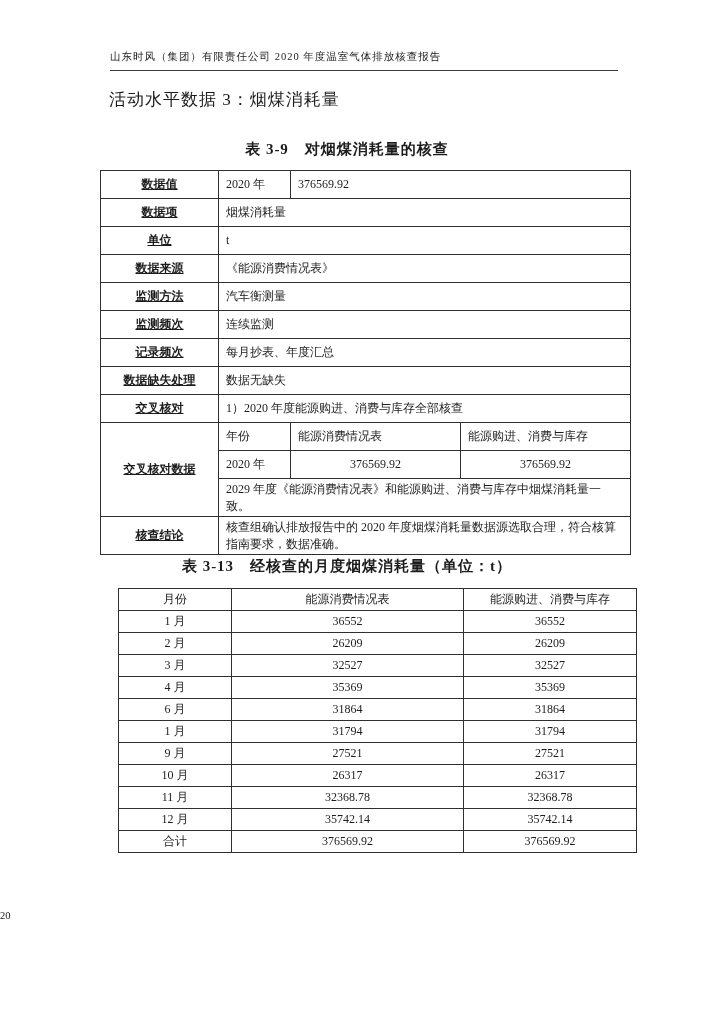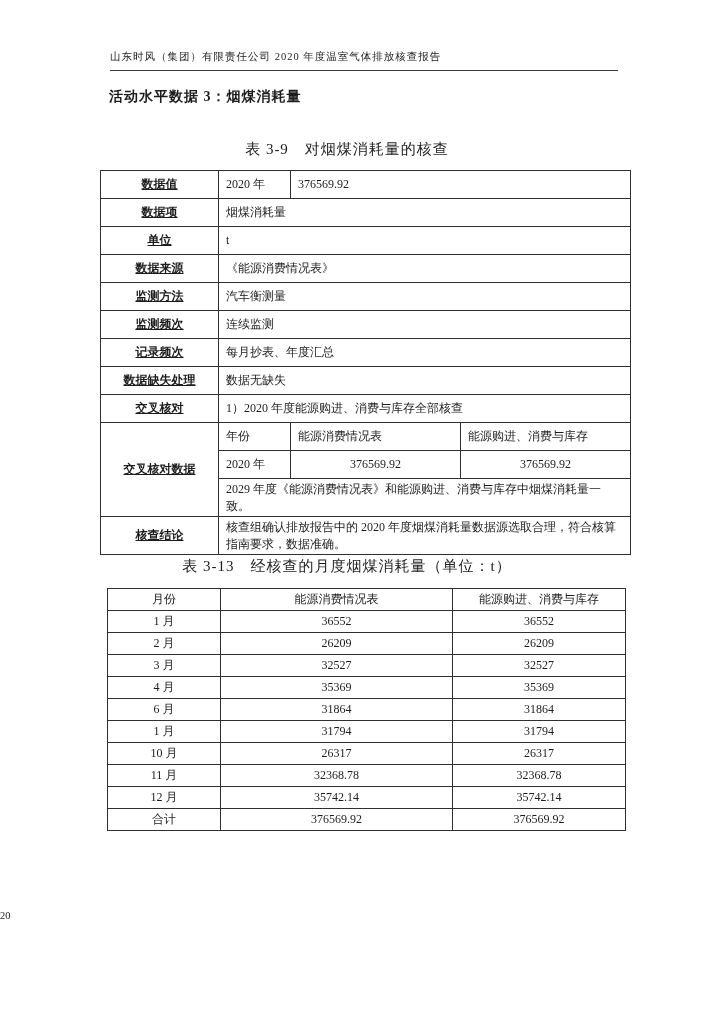--- a/index.html
+++ b/index.html
@@ -12,37 +12,37 @@
     padding-left:20px;
   }
   .doc-header {
     position:absolute; left:110px; top:50px; width:508px;
     font-size:10.5px; letter-spacing:1px;
     padding-bottom:6px; border-bottom:1px solid #3a3a3a;
     white-space:nowrap;
   }
   .section-heading {
     position:absolute; left:109px; top:88px;
-    font-size:14px; font-weight:bold; letter-spacing:1px;
+    font-size:17px; font-weight:normal; letter-spacing:1px;
   }
   .tbl-title { position:absolute; left:0; width:694px; text-align:center;
-    font-size:15px; font-weight:normal; letter-spacing:1px; }
+    font-size:15px; font-weight:bold; letter-spacing:1px; }
   .t39-title  { top:140px; }
   .t310-title { top:557px; }
 
   table { border-collapse:collapse; table-layout:fixed; background:#fff; }
   td, th { border:1px solid #2f2f2f; vertical-align:middle; font-size:12px; font-weight:normal; }
 
   .t39 { position:absolute; left:100px; top:170px; width:530px; }
   .t39 td { height:28px; padding:1px 7px; text-align:left; }
   .t39 td.lbl { text-align:center; font-weight:bold; padding:1px 2px;text-decoration:underline; }
   .t39 td.num { text-align:center; }
   .t39 td.wrap { height:36px; line-height:16.5px; padding:2px 7px; }
 
-  .t310 { position:absolute; left:107px; top:588px; width:518px; }
+  .t310 { position:absolute; left:118px; top:588px; width:518px; }
   .t310 td, .t310 th { height:22px; text-align:center; padding:0 4px; }
 
   .page-number { position:absolute; left:0; top:910px; width:580px;
     font-size:10.5px; }
 </style>
 </head>
 <body>
 
 <div class="page">
 
@@ -158,20 +158,25 @@
           <td>6 月</td>
           <td>31864</td>
           <td>31864</td>
         </tr>
       <tr>
           <td>1 月</td>
           <td>31794</td>
           <td>31794</td>
         </tr>
       <tr>
+          <td>9 月</td>
+          <td>27521</td>
+          <td>27521</td>
+        </tr>
+      <tr>
           <td>10 月</td>
           <td>26317</td>
           <td>26317</td>
         </tr>
       <tr>
           <td>11 月</td>
           <td>32368.78</td>
           <td>32368.78</td>
         </tr>
       <tr>

